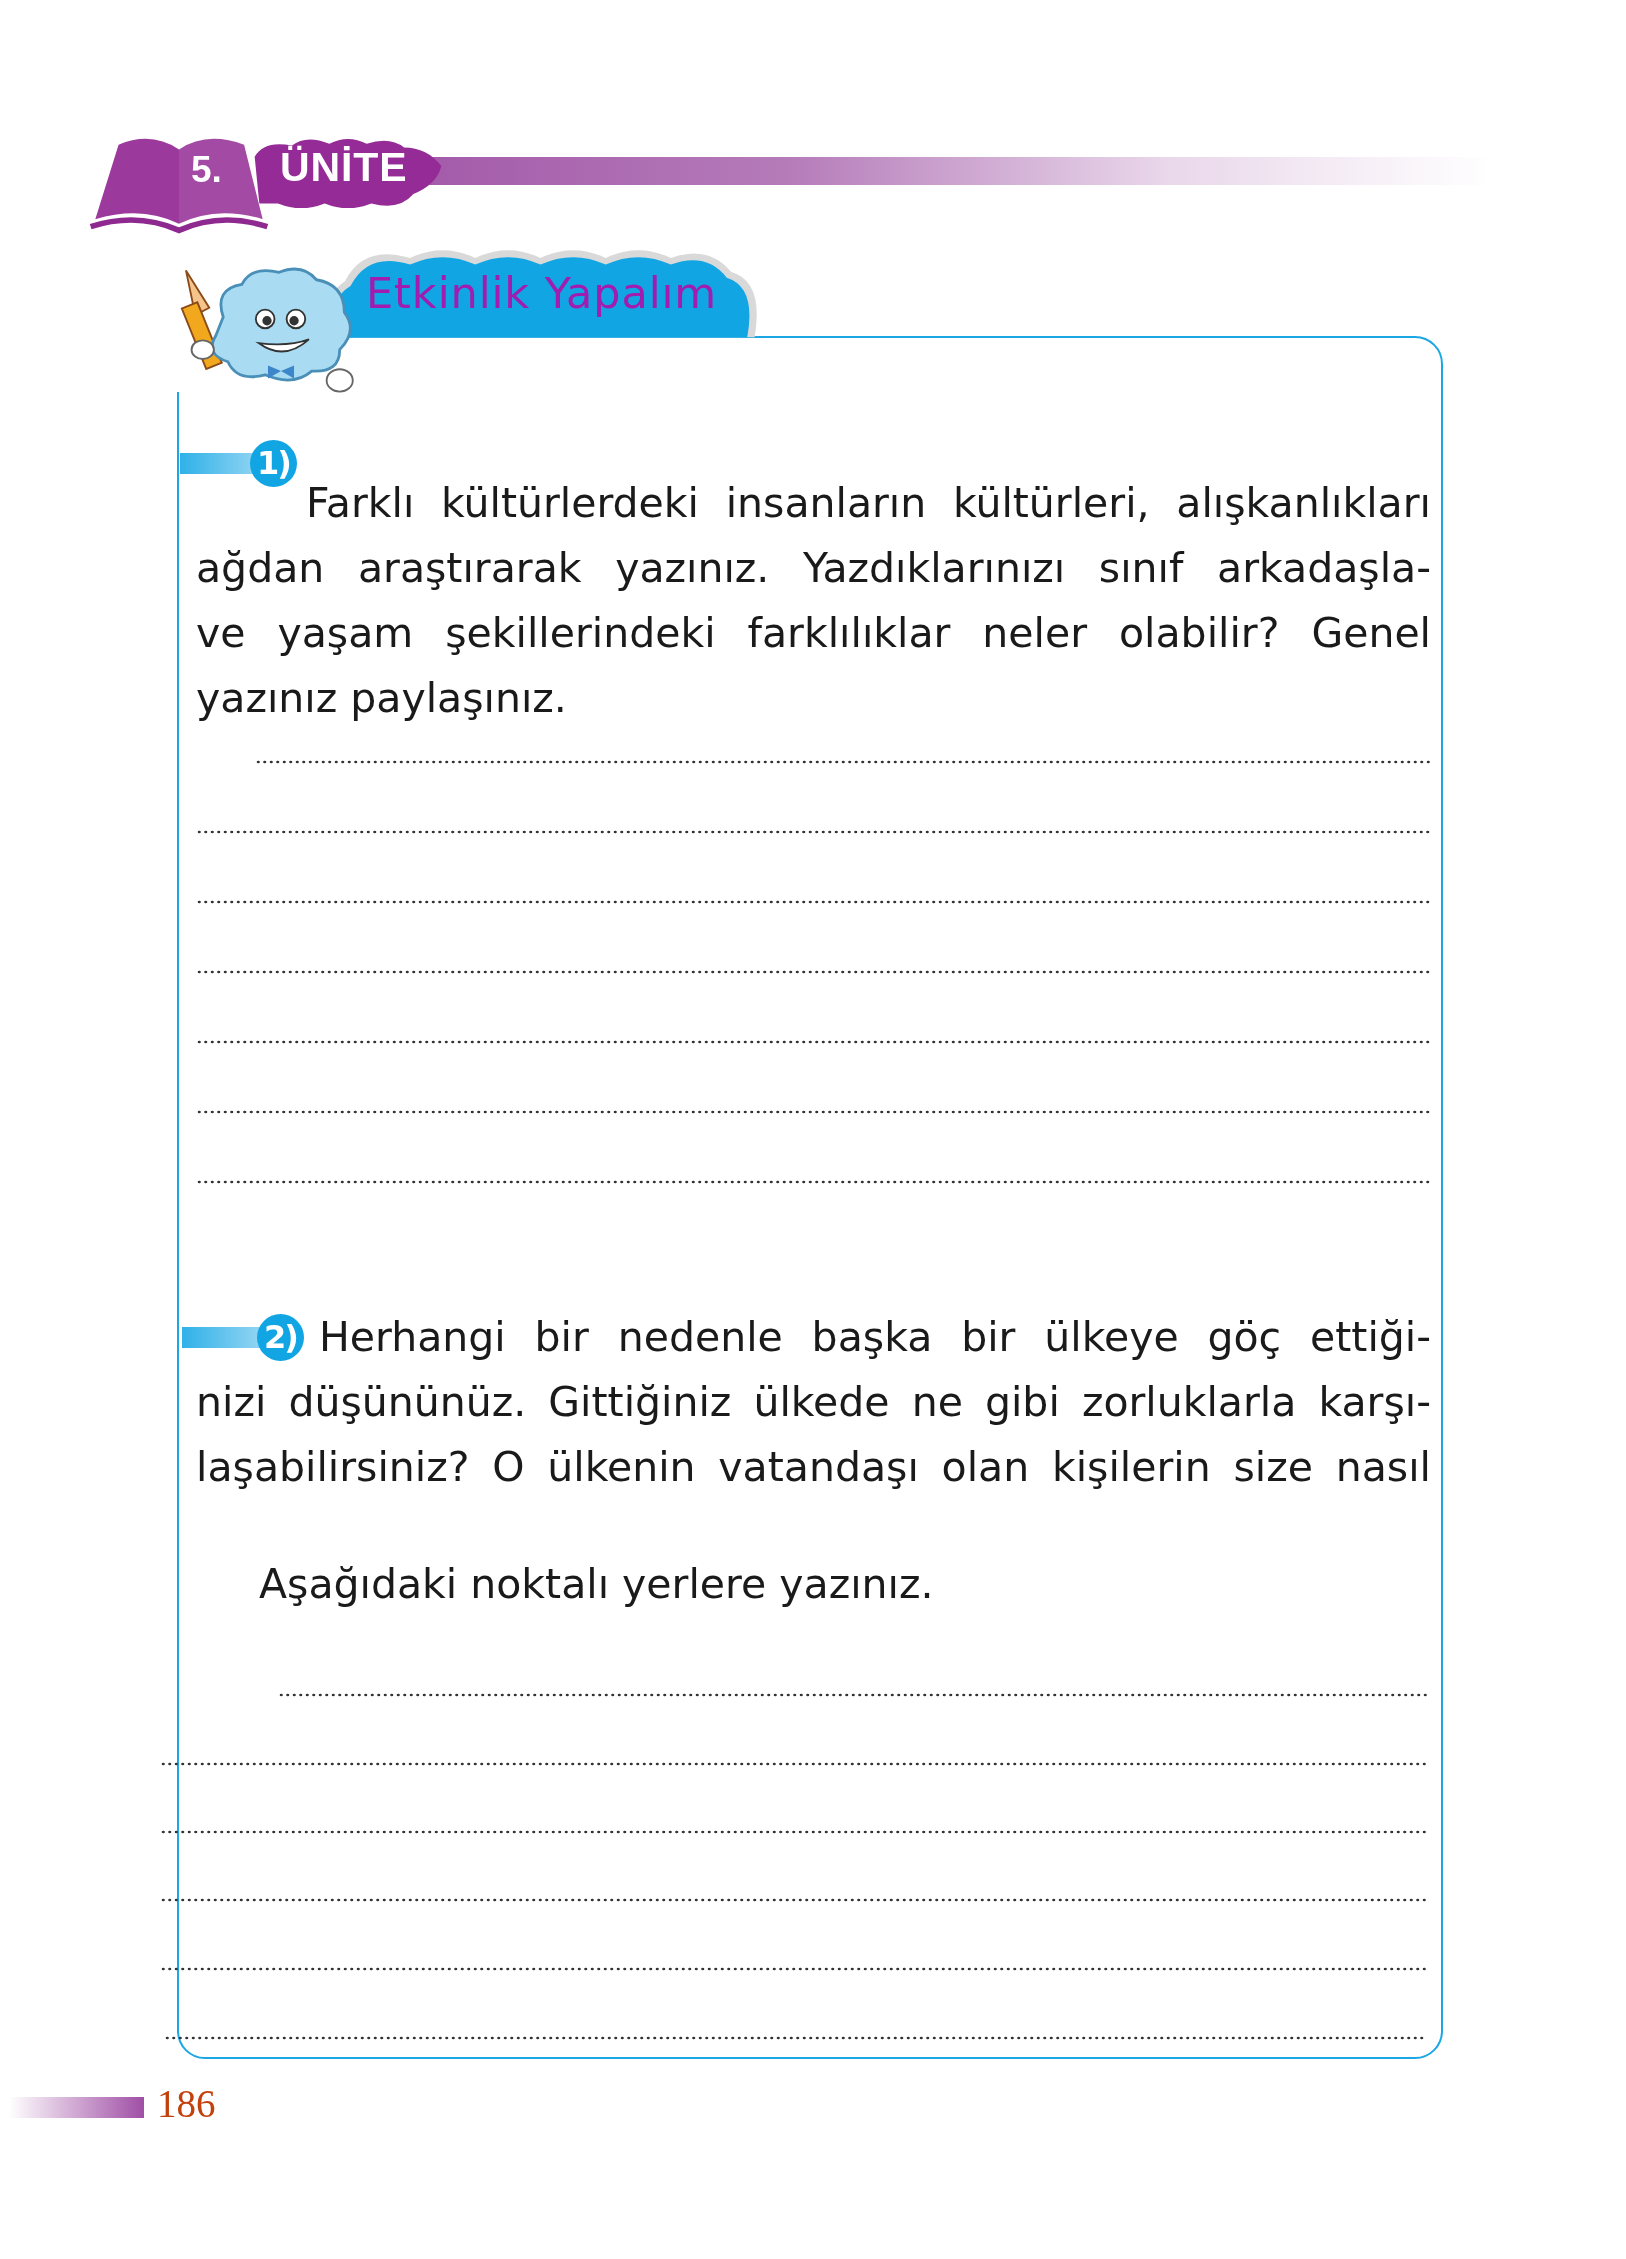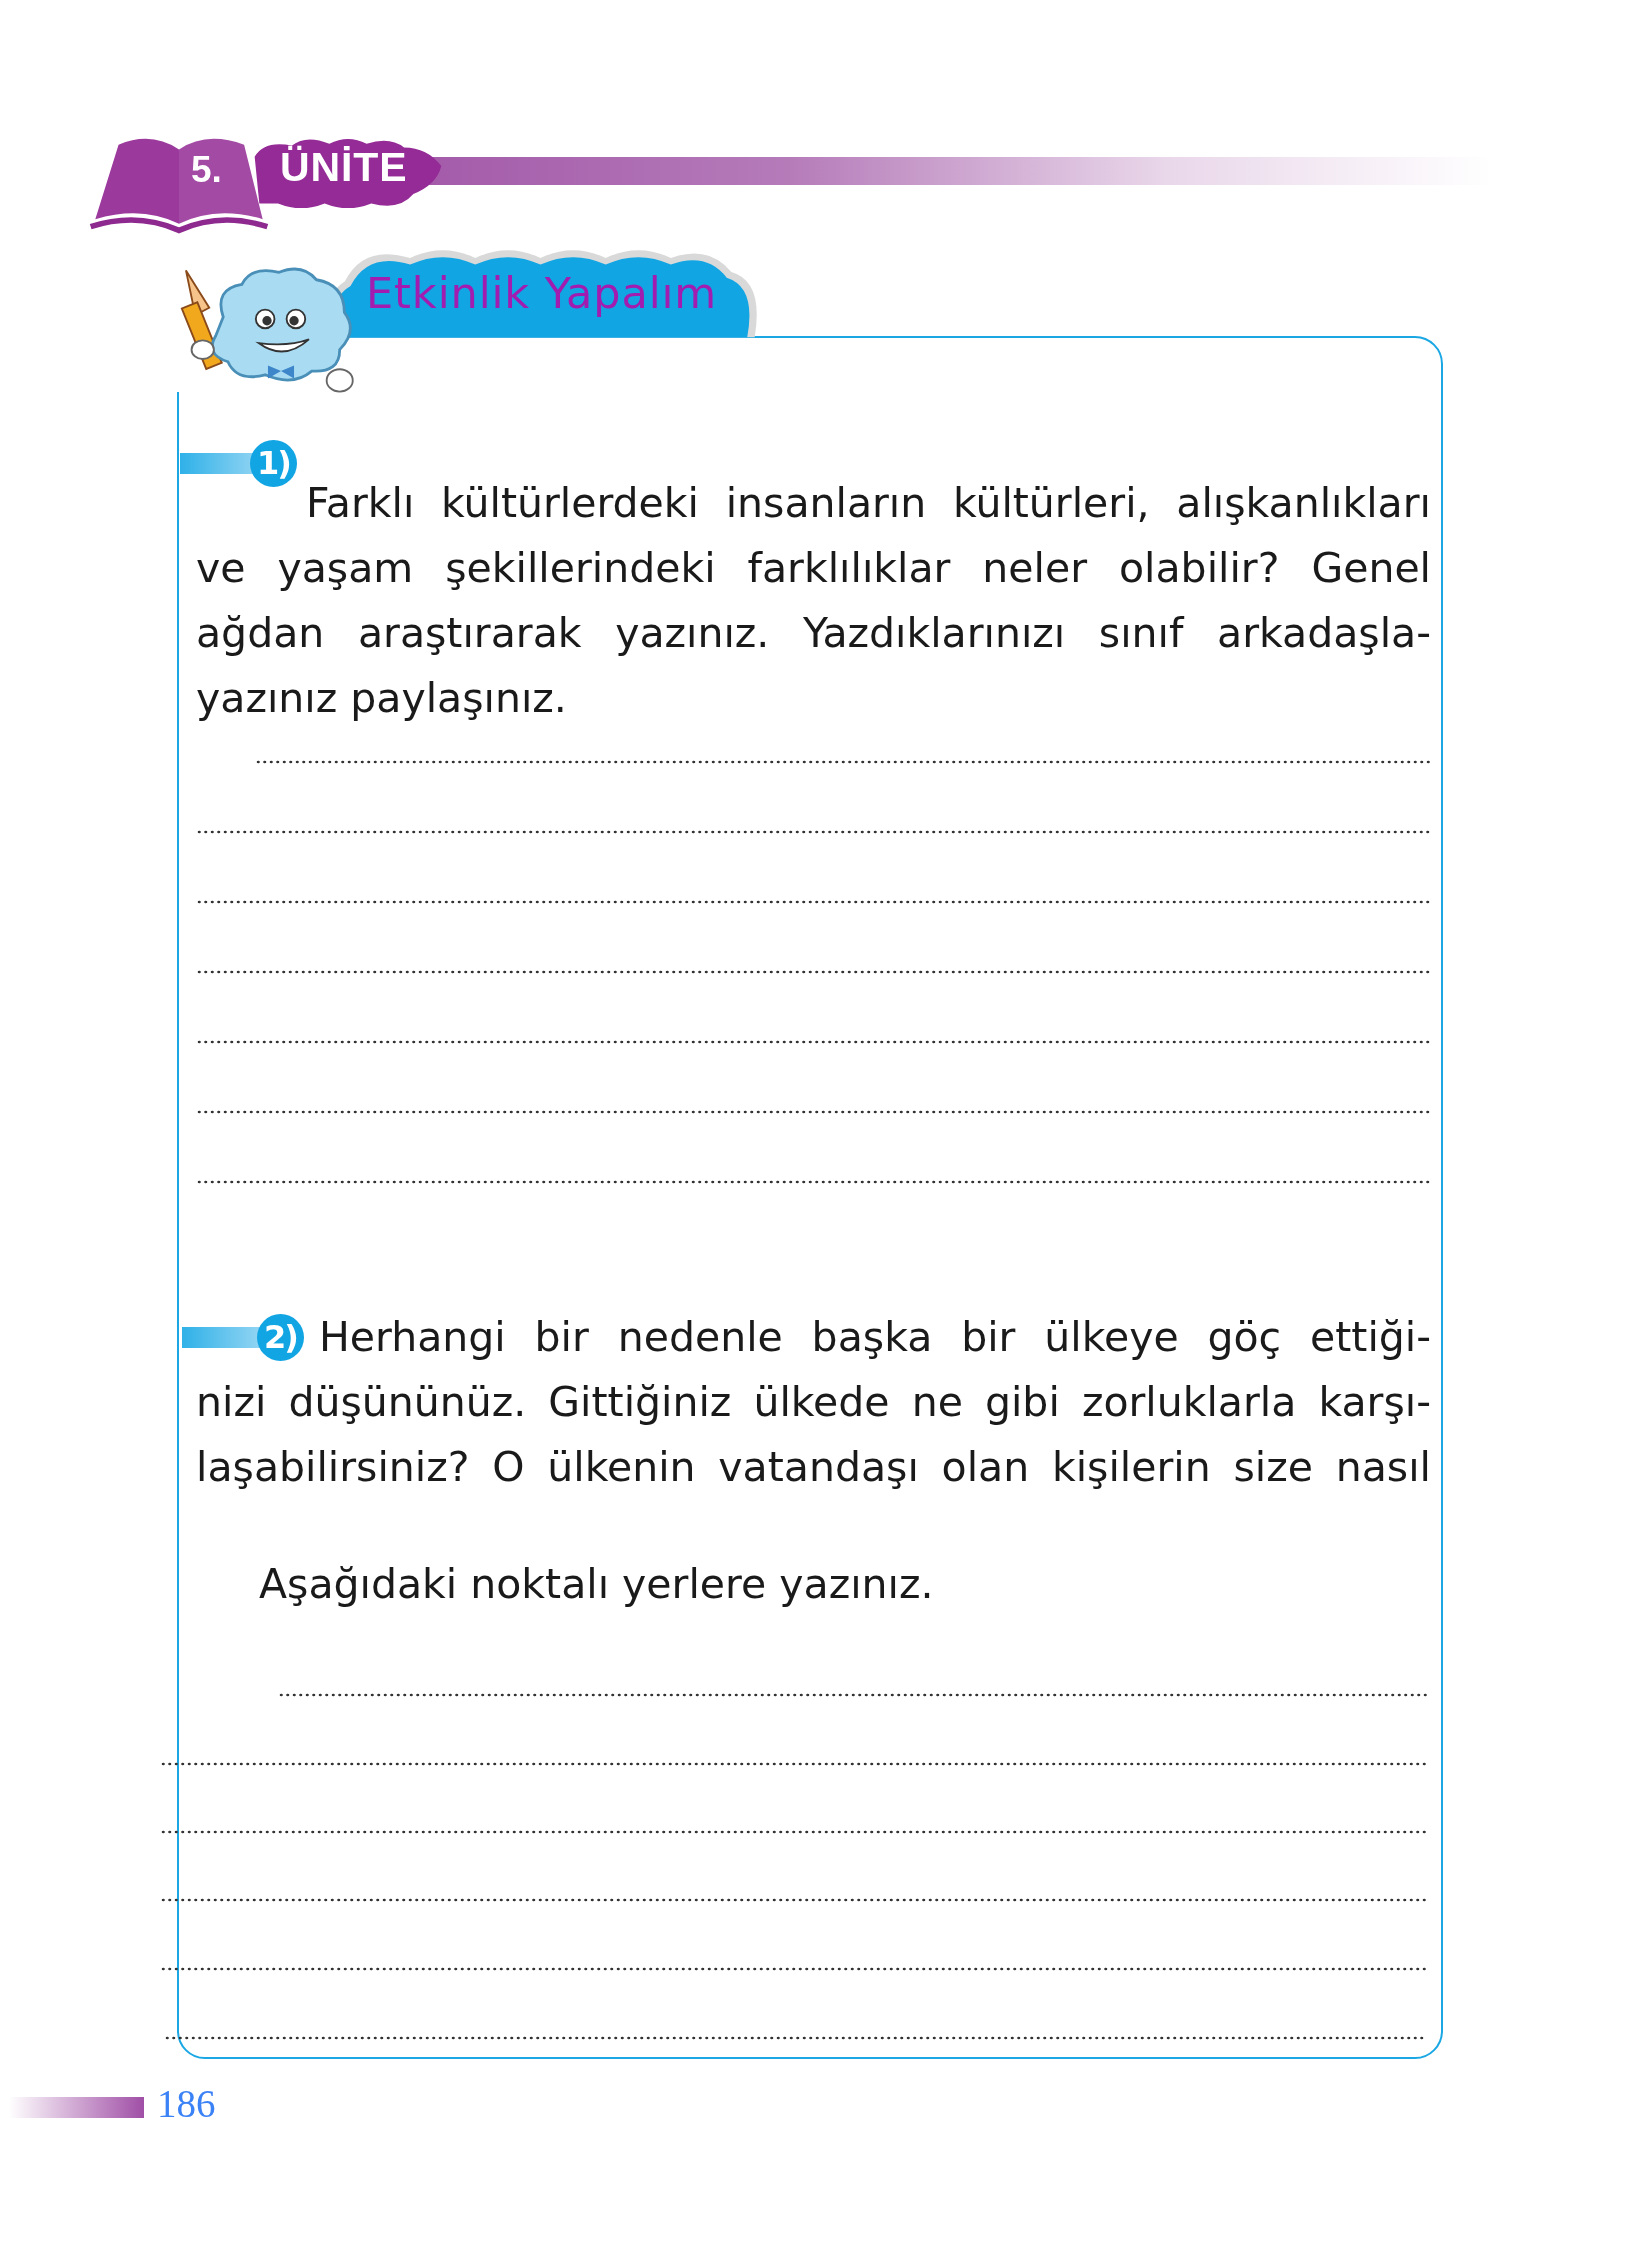--- a/index.html
+++ b/index.html
@@ -55,21 +55,21 @@
     background-image: radial-gradient(circle, #333 1.1px, transparent 1.5px);
     background-size: 6.5px 3.7px; background-repeat: repeat-x;
   }
   .instruction { position: absolute; font-size: 41px; color: #1a1a1a; font-family: "DejaVu Sans", sans-serif; }
   
   .footer-bar {
     position: absolute; left: 9.3px; top: 2097px; width: 135px; height: 20.5px;
     background: linear-gradient(to right, rgba(255,255,255,0), #a04fa6);
   }
   .page-num {
-    position: absolute; left: 157px; top: 2081px; font-size: 39px; color: #3b82f6;
+    position: absolute; left: 157px; top: 2081px; font-size: 39px; color: #c2410c;
     font-family: "Liberation Serif", serif;
   }
 </style>
 </head>
 <body>
 
 <div class="unit-bar"></div>
 <svg class="unit-book" viewBox="0 0 200 120">
   <path d="M10 100 L35 20 Q70 5 100 25 L100 105 Q60 85 10 100 Z" fill="#9b3a9c"></path>
   <path d="M100 25 Q130 5 170 20 L190 100 Q140 85 100 105 Z" fill="#a34ba4"></path>
@@ -101,22 +101,22 @@
   <path d="M108 88 Q135 108 162 84 Q140 92 108 88 Z" fill="#fff" stroke="#333" stroke-width="2"></path>
   <path d="M118 112 L132 118 L118 126 Z M146 112 L132 118 L146 126 Z" fill="#3c86c9"></path>
   <ellipse cx="48" cy="95" rx="12" ry="10" fill="#fff" stroke="#666" stroke-width="2"></ellipse>
   <ellipse cx="195" cy="128" rx="14" ry="12" fill="#fff" stroke="#666" stroke-width="2"></ellipse>
 </svg>
 
 <div class="q-bar" style="left:180px; top:453px;"></div>
 <div class="q-badge" style="left:250px; top:440px;">1)</div>
 <div class="q-text" style="left:196px; top:431px; width:1235px;">
   <span class="line" style="padding-left:110px;margin-top:40px;">Farklı kültürlerdeki insanların kültürleri, alışkanlıkları</span>
+  <span class="line">ağdan araştırarak yazınız. Yazdıklarınızı sınıf arkadaşla-</span>
   <span class="line">ve yaşam şekillerindeki farklılıklar neler olabilir? Genel</span>
-  <span class="line">ağdan araştırarak yazınız. Yazdıklarınızı sınıf arkadaşla-</span>
   <span class="line last">yazınız paylaşınız.</span>
 </div>
 
 <div class="dots" style="left:255px; top:760px; width:1176px;"></div>
 <div class="dots" style="left:196px; top:830px; width:1236px;"></div>
 <div class="dots" style="left:196px; top:900px; width:1236px;"></div>
 <div class="dots" style="left:196px; top:970px; width:1236px;"></div>
 <div class="dots" style="left:196px; top:1040px; width:1236px;"></div>
 <div class="dots" style="left:196px; top:1110px; width:1236px;"></div>
 <div class="dots" style="left:196px; top:1180px; width:1234px;"></div>

